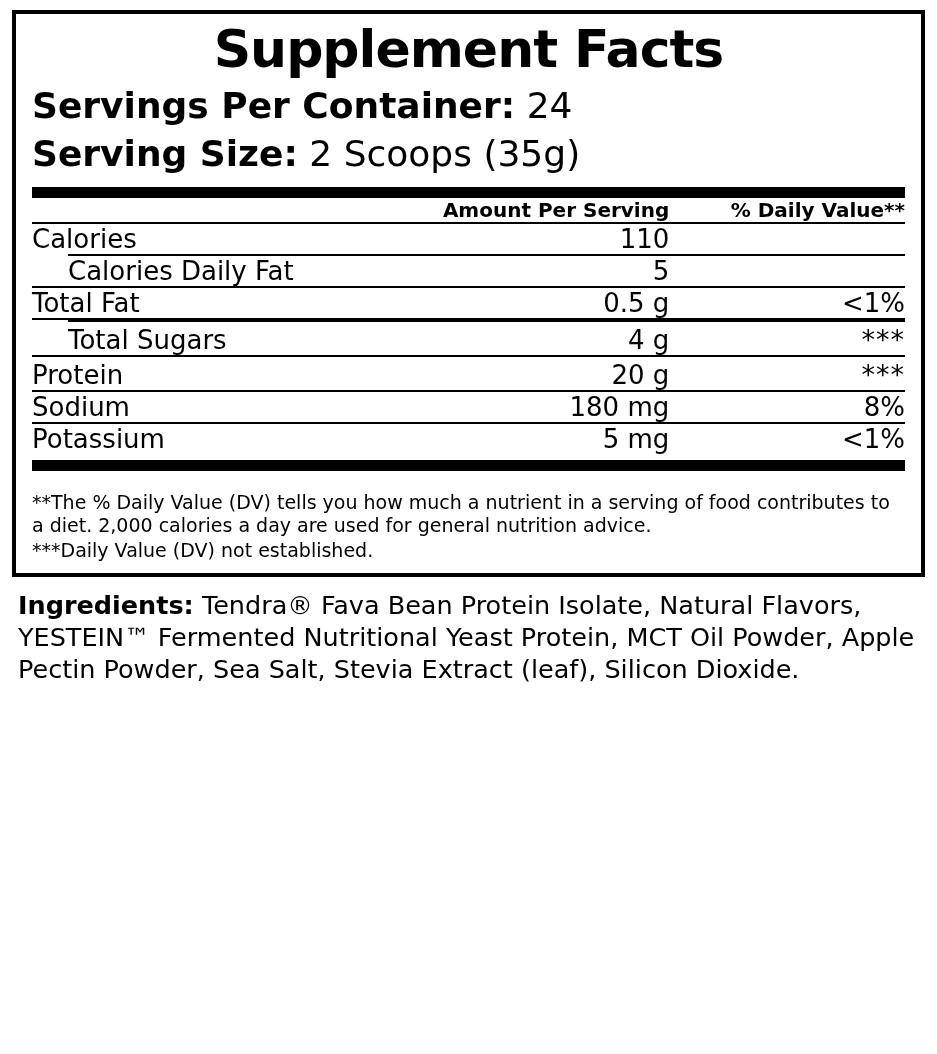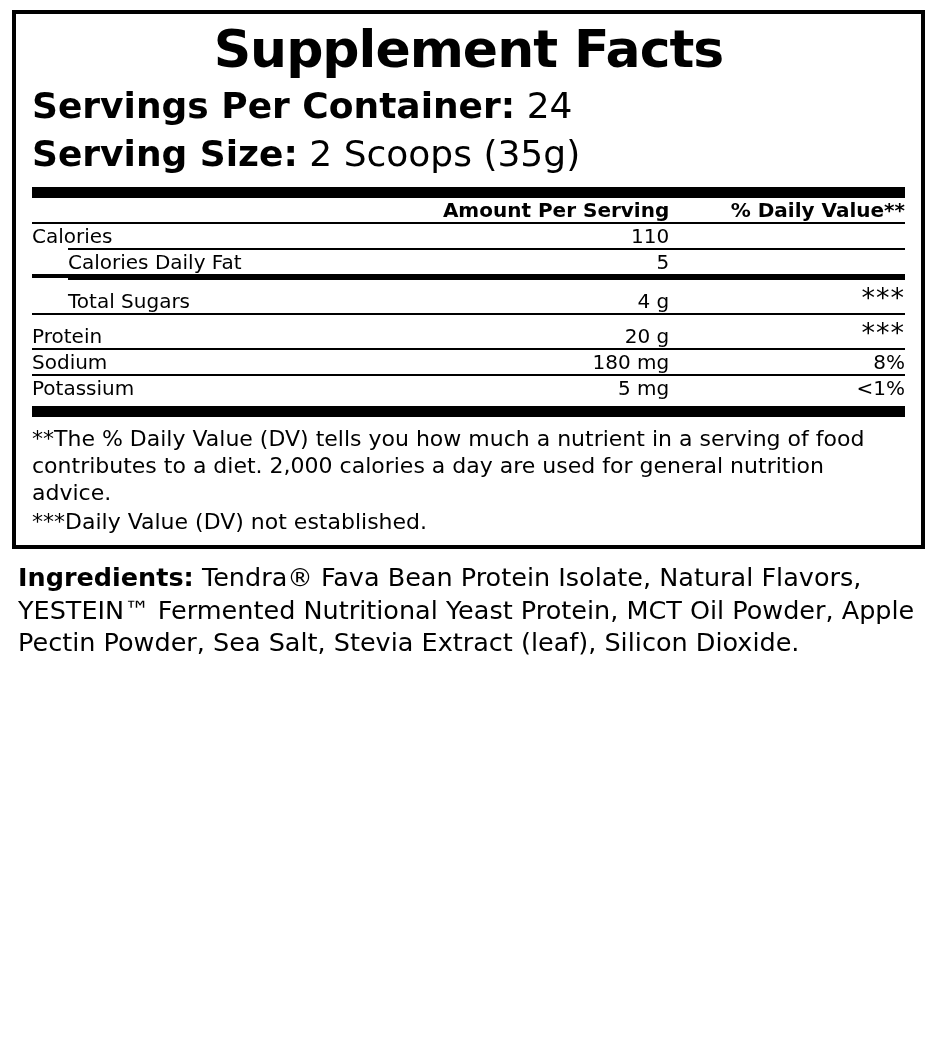--- a/index.html
+++ b/index.html
@@ -73,21 +73,21 @@
 
   .hdr-row th {
     font-size: 20px;
     font-weight: 700;
     padding: 8px 0 7px 0;
     text-align: right;
   }
   .hdr-row th.col-name { text-align: left; }
 
   .nut-row td {
-    font-size: 20px;
+    font-size: 26px;
     font-weight: 400;
     padding: 7px 0 6px 0;
     text-align: right;
     white-space: nowrap;
   }
   .nut-row td.col-name {
     text-align: left;
   }
   .nut-row.indent td.col-name {
     padding-left: 36px;
@@ -105,23 +105,23 @@
   }
   .sep .line {
     height: 2px;
     background: #000;
   }
   .sep .line.indent {
     margin-left: 36px;
   }
 
   .footnotes {
-    font-size: 22px;
+    font-size: 19px;
     line-height: 1.22;
-    margin-top: 9px;
+    margin-top: 20px;
   }
   .footnotes p {
     margin: 0;
   }
   .footnotes p + p {
     margin-top: 2px;
   }
 
   .ingredients {
     font-size: 25.5px;
@@ -188,20 +188,25 @@
           <td class="col-name">Calories Daily Fat</td>
           <td class="col-amt">5</td>
           <td class="col-dv"></td>
         </tr>
         <tr class="sep">
           <td colspan="3">
               <div class="line"></div>
             </td>
         </tr>
 
+        <tr class="nut-row">
+          <td class="col-name">Total Fat</td>
+          <td class="col-amt">0.5 g</td>
+          <td class="col-dv">&lt;1%</td>
+        </tr>
         <tr class="sep">
           <td colspan="3">
               <div class="line"></div>
             </td>
         </tr>
 
         <tr class="sep">
           <td colspan="3">
               <div class="line indent"></div>
             </td>

